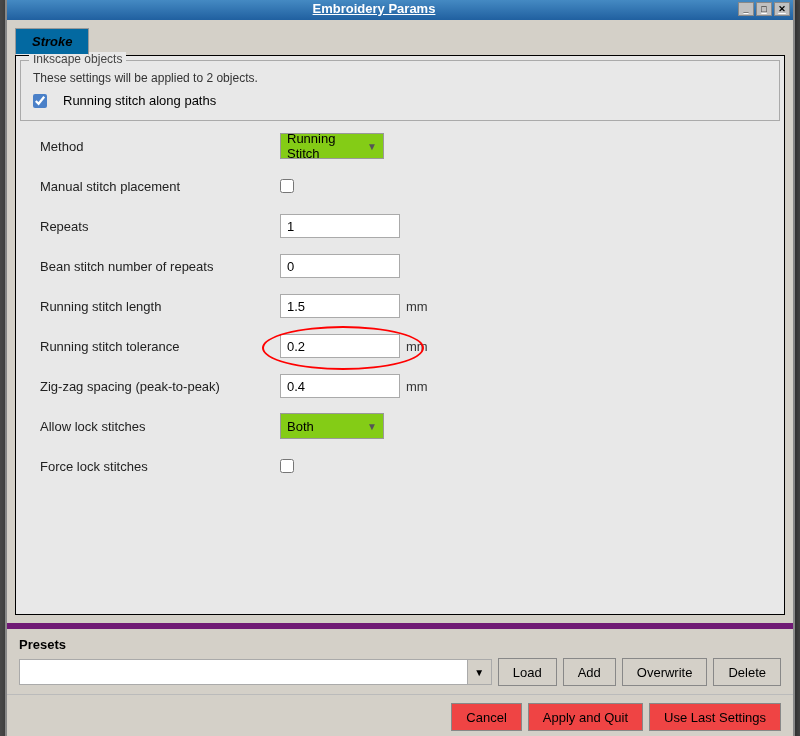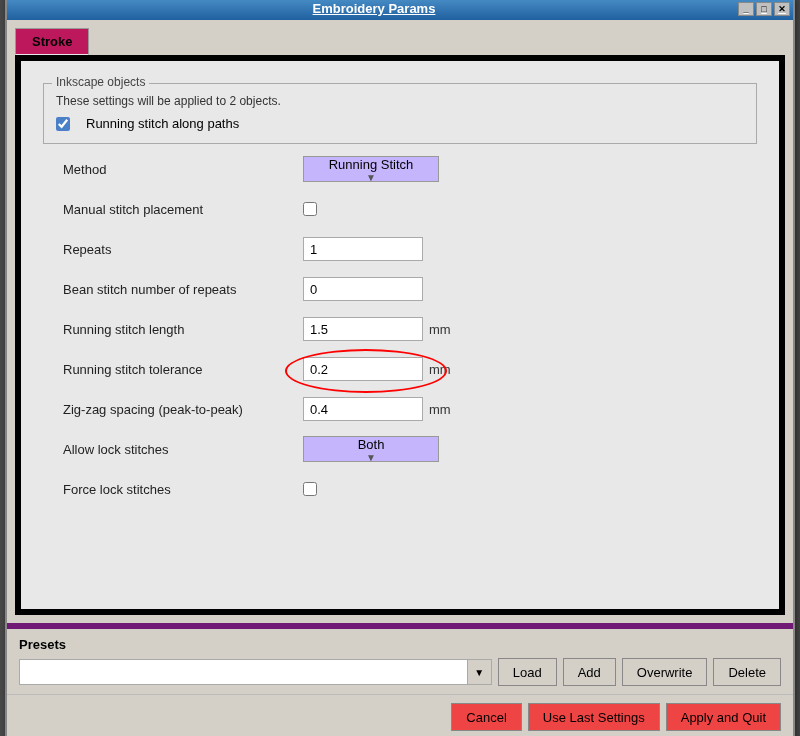--- a/index.html
+++ b/index.html
@@ -64,28 +64,29 @@
       padding: 5px 16px;
       background: #d4d0c8;
       border: 1px solid #999;
       border-bottom: none;
       font-weight: bold;
       font-size: 13px;
       cursor: pointer;
       position: relative;
     }
     .tab.active {
-      background: #be185d;
+      background: #0369a1;
       border-bottom: 1px solid #e8e8e8;
       z-index: 1;
+      font-style: italic;
     }
     .main-panel {
       background: #e8e8e8;
-      border: 6px solid #000000;
-      padding: 22px;
+      border: 1px solid #000000;
+      padding: 4px;
       min-height: 560px;
     }
     .group-box {
       border: 1px solid #aaa;
       padding: 8px 12px 12px;
       margin-bottom: 12px;
       position: relative;
     }
     .group-box-title {
       position: absolute;
@@ -138,31 +139,30 @@
       border: 1px solid #aaa;
       background: white;
       padding: 2px 6px;
       font-size: 13px;
     }
     .unit-label {
       font-size: 13px;
       color: #333;
     }
     .dropdown-btn {
-      width: 136px;
+      width: 104px;
       height: 26px;
-      background: #c4b5fd;
+      background: #84cc16;
       border: 1px solid #999;
       display: flex;
       align-items: center;
       justify-content: space-between;
       padding: 0 6px;
       cursor: pointer;
       font-size: 13px;
-      flex-direction: column;
     }
     .dropdown-arrow {
       font-size: 10px;
       color: #555;
     }
     .small-checkbox {
       width: 14px;
       height: 14px;
     }
     .presets-section {
@@ -372,16 +372,16 @@
       </div>
       <button class="action-btn">Load</button>
       <button class="action-btn">Add</button>
       <button class="action-btn">Overwrite</button>
       <button class="action-btn">Delete</button>
     </div>
   </div>
 
   <div class="footer-row">
     <button class="footer-btn">Cancel</button>
+    <button class="footer-btn">Apply and Quit</button>
     <button class="footer-btn">Use Last Settings</button>
-    <button class="footer-btn">Apply and Quit</button>
   </div>
 </div>
 
 </body></html>

